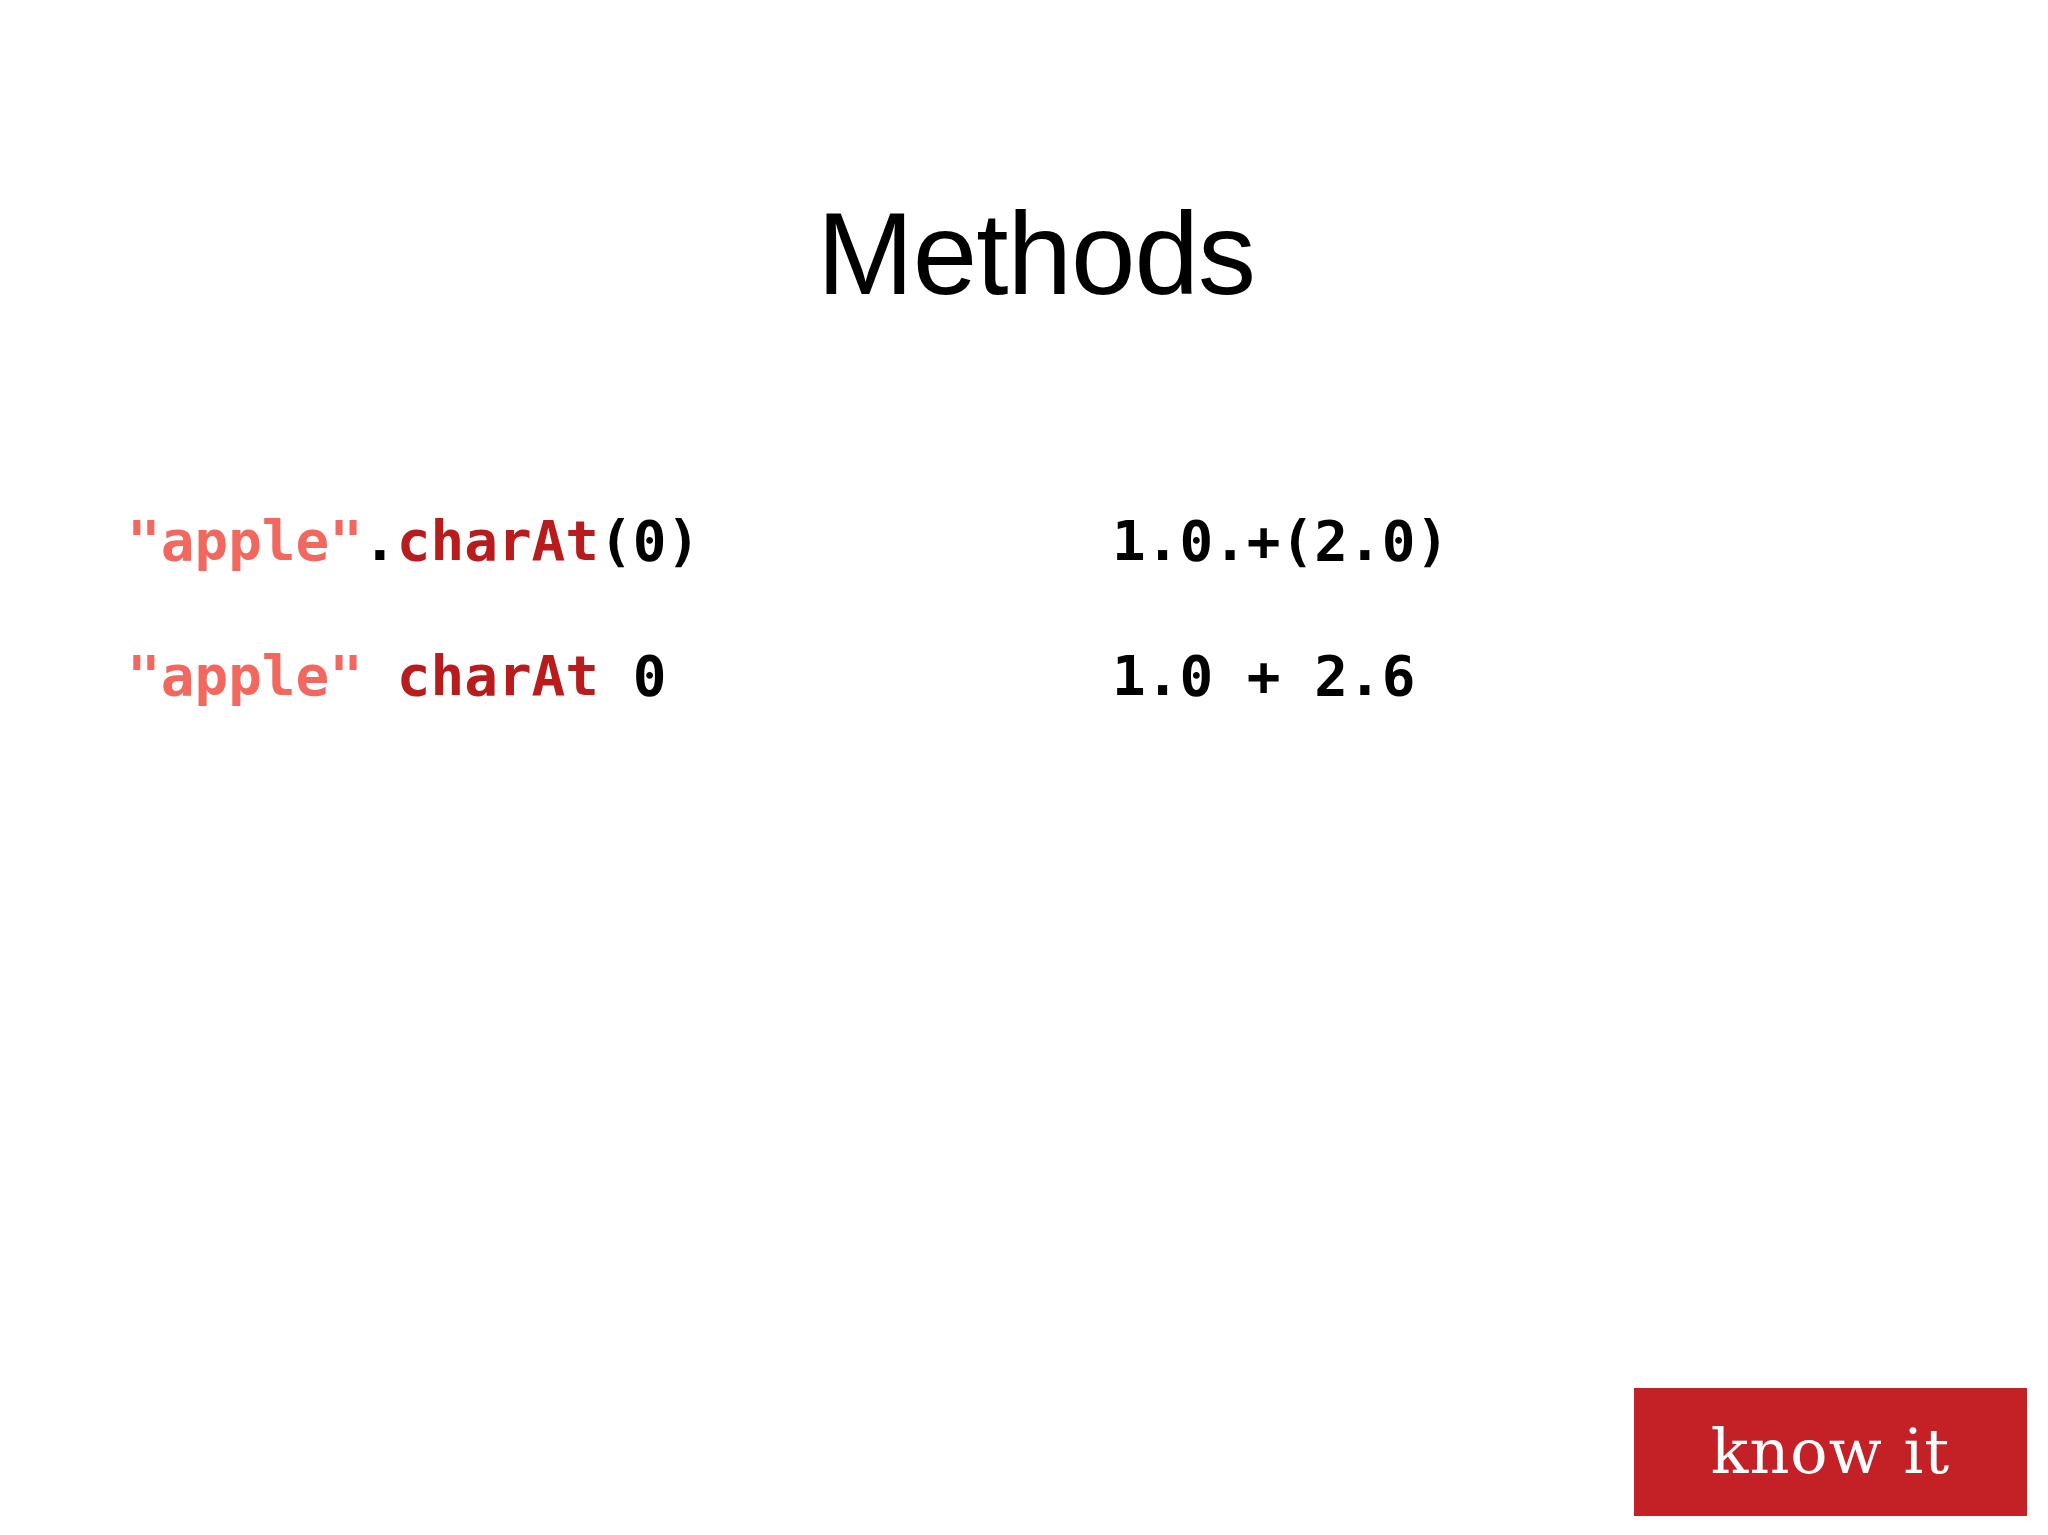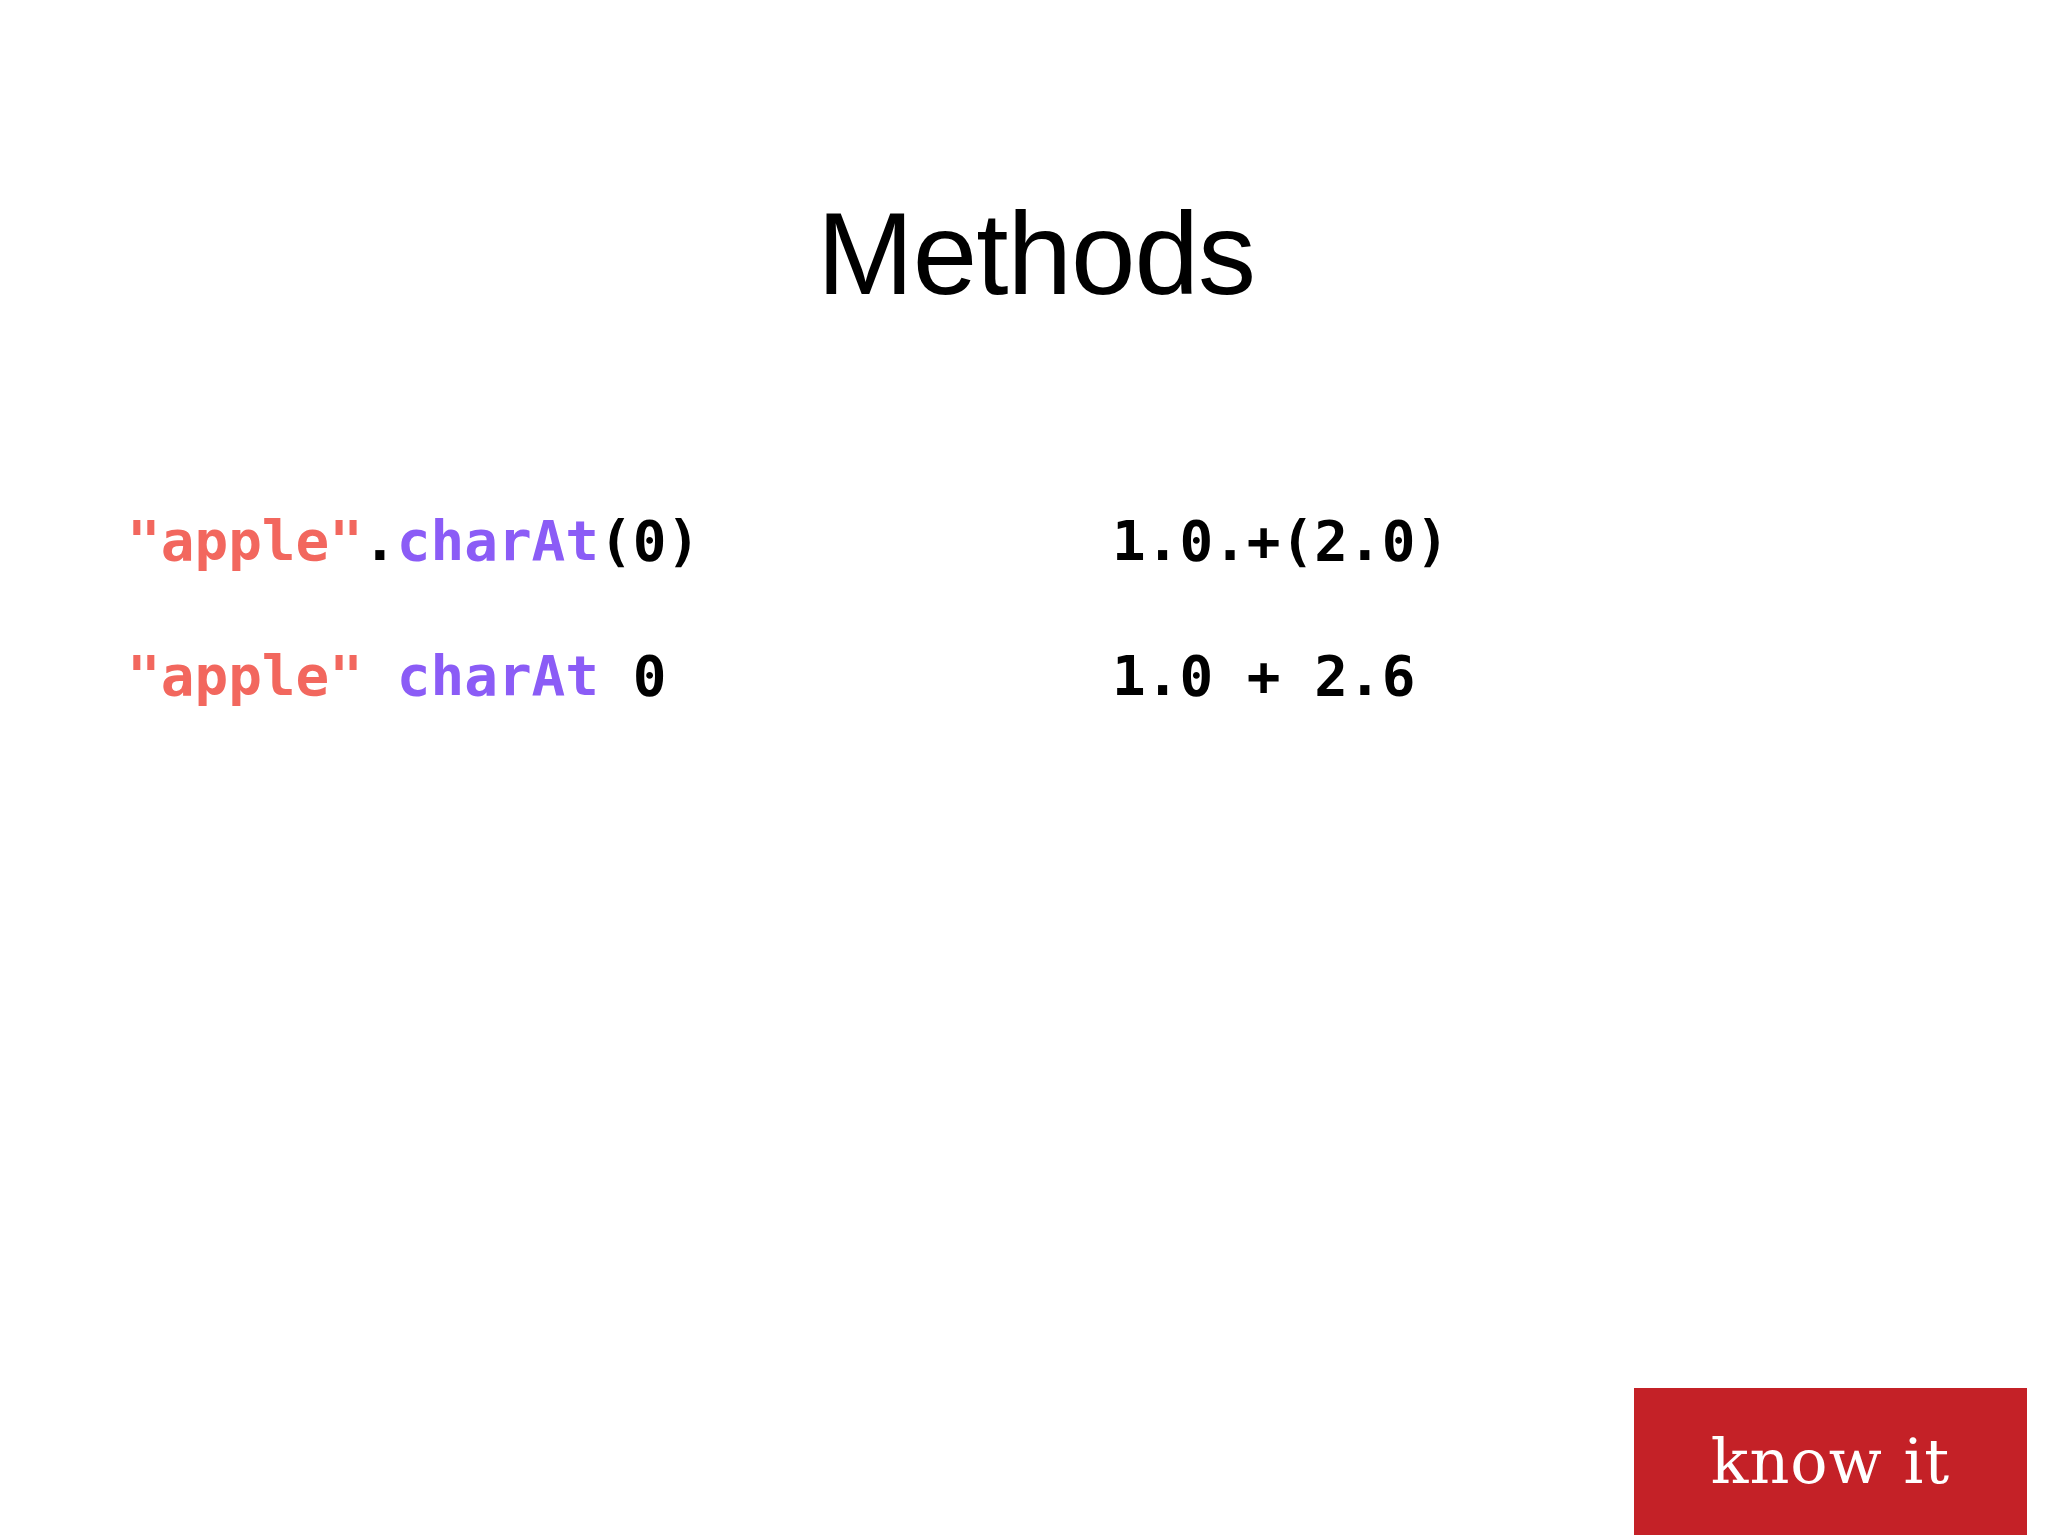--- a/index.html
+++ b/index.html
@@ -63,30 +63,30 @@
     font-weight: bold;
     line-height: 72px;
     white-space: pre;
     color: #000000;
   }
 
   .code-cell.col-left  { left: 0px; }
   .code-cell.col-right { left: 985px; text-align: center; }
 
   .tok-string { color: #F2675E; }
-  .tok-method { color: #8b5cf6; }
+  .tok-method { color: #b91c1c; }
   .tok-plain  { color: #000000; }
 
   
   .know-it-badge {
     position: absolute;
     left: 1622px;
     top: 1388px;
     width: 393px;
-    height: 148px;
+    height: 128px;
     background: #C42127;
     display: flex;
     align-items: center;
     justify-content: center;
   }
   .know-it-label {
     font-family: "DejaVu Serif", "Liberation Serif", serif;
     font-size: 62px;
     font-weight: 400;
     color: #FFFFFF;

